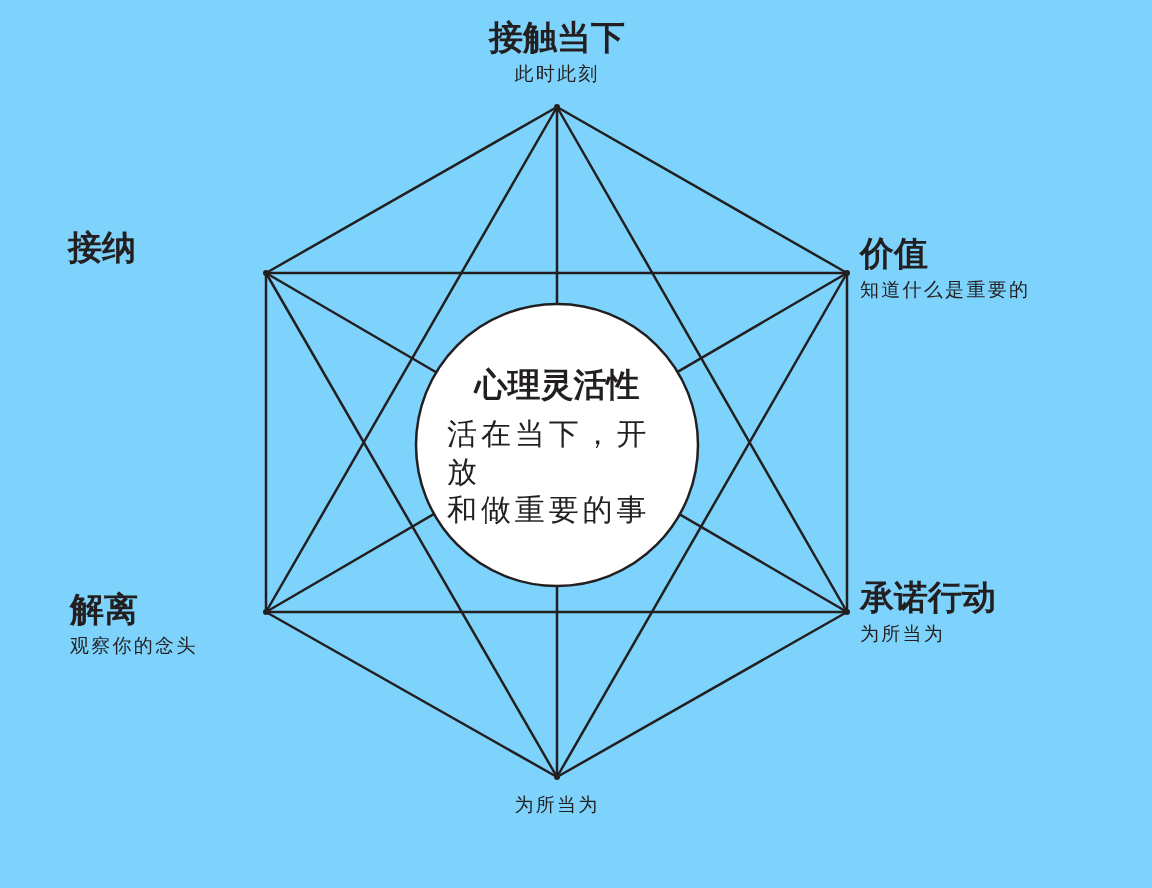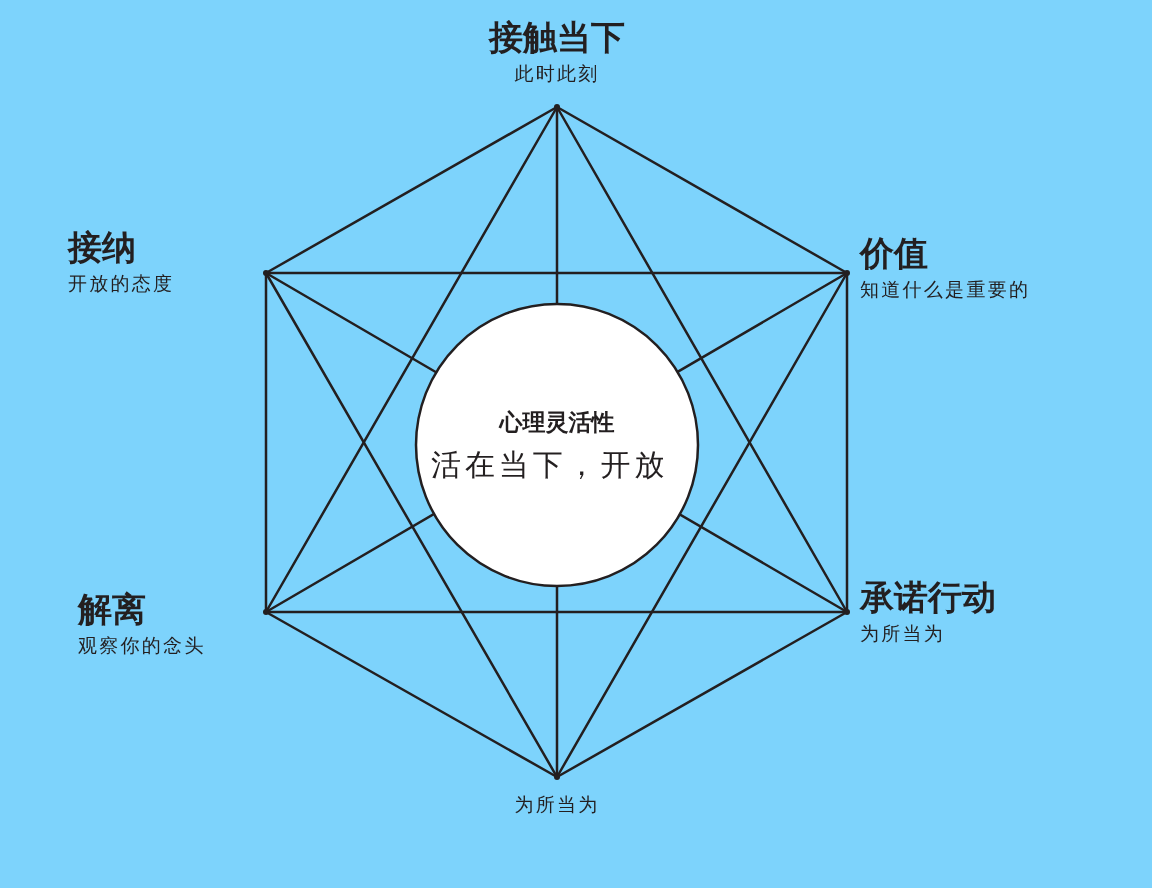--- a/index.html
+++ b/index.html
@@ -53,33 +53,34 @@
   .center-label {
     position: absolute;
     left: 557px;
     top: 446px;
     width: 252px;
     transform: translate(-50%, -50%);
   }
   .center-label .title {
     font-family: "Liberation Sans", "DejaVu Sans", sans-serif;
     font-weight: 700;
-    font-size: 23px;
+    font-size: 33px;
     line-height: 1.3;
     text-align: center;
     color: #231f20;
   }
   .center-label .subtitle-block {
     margin-top: 8px;
     font-family: "Liberation Serif", "DejaVu Serif", serif;
     font-size: 30px;
     line-height: 38px;
     letter-spacing: 0.13em;
     text-align: left;
     color: #231f20;
+    margin-left: 16px;
   }
 </style>
 </head>
 <body>
 
 <div class="stage">
 
   <svg class="hexagram-svg" viewBox="0 0 1152 888" xmlns="http://www.w3.org/2000/svg">
     <g stroke="#231f20" stroke-width="2.5" fill="none" stroke-linecap="round">
 
@@ -123,30 +124,30 @@
 
   <div class="node-label align-left" style="left:860px; top:232px;">
     <div class="title">价值</div>
     <div class="subtitle">知道什么是重要的</div>
   </div>
 
   <div class="node-label align-center" style="left:557px; top:790px;">
     <div class="subtitle">为所当为</div>
   </div>
 
-  <div class="node-label align-left" style="left:70px; top:588px;margin-left:8px;">
+  <div class="node-label align-left" style="left:70px; top:588px;">
     <div class="title">解离</div>
     <div class="subtitle">观察你的念头</div>
   </div>
 
   <div class="node-label align-left" style="left:68px; top:226px;">
     <div class="title">接纳</div>
-    <div class="subtitle">开放的态度</div>
   </div>
 
   <div class="center-label">
     <div class="title">心理灵活性</div>
     <div class="subtitle-block">
       <div>活在当下，开放</div>
+      <div>和做重要的事</div>
     </div>
   </div>
 
 </div>
 
 </body></html>

